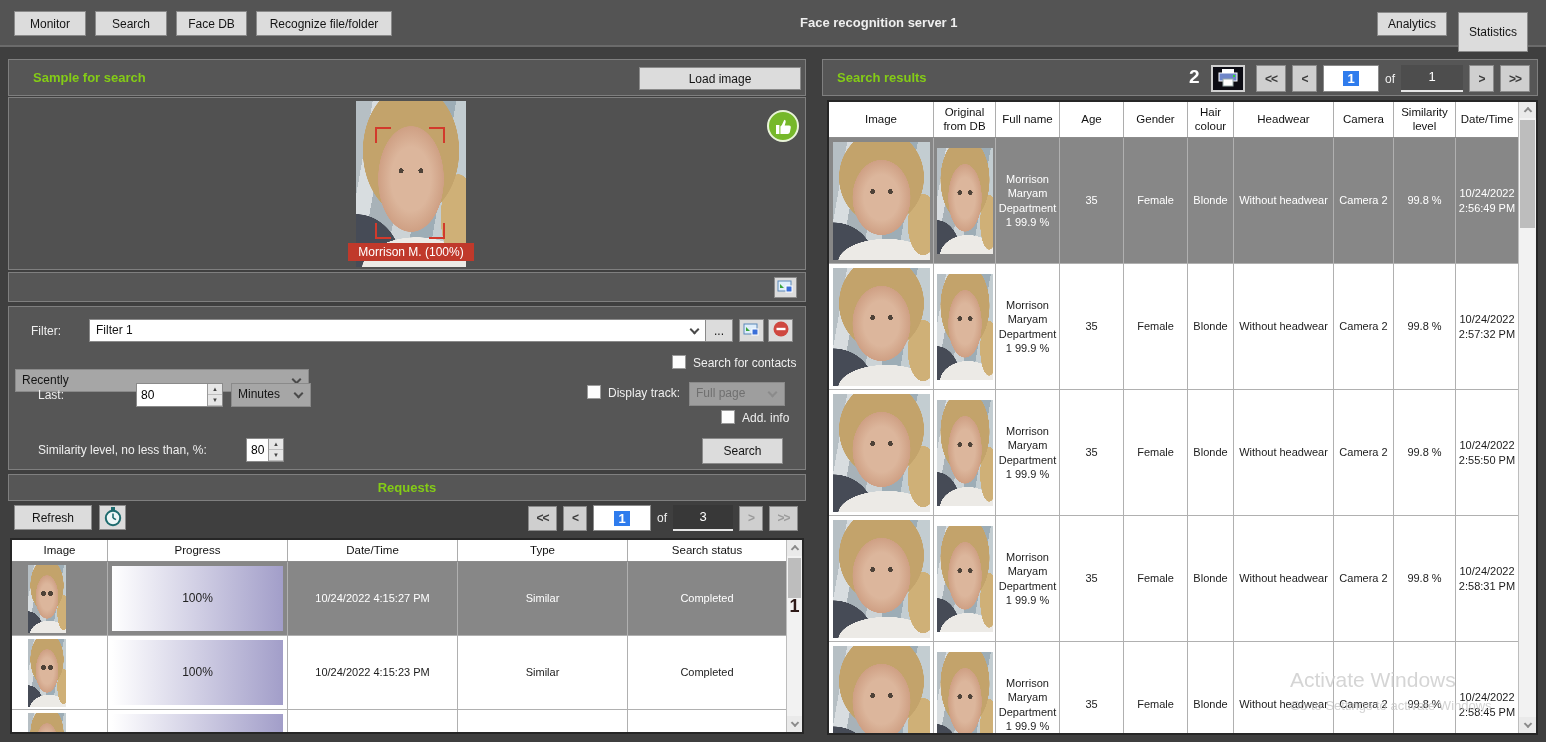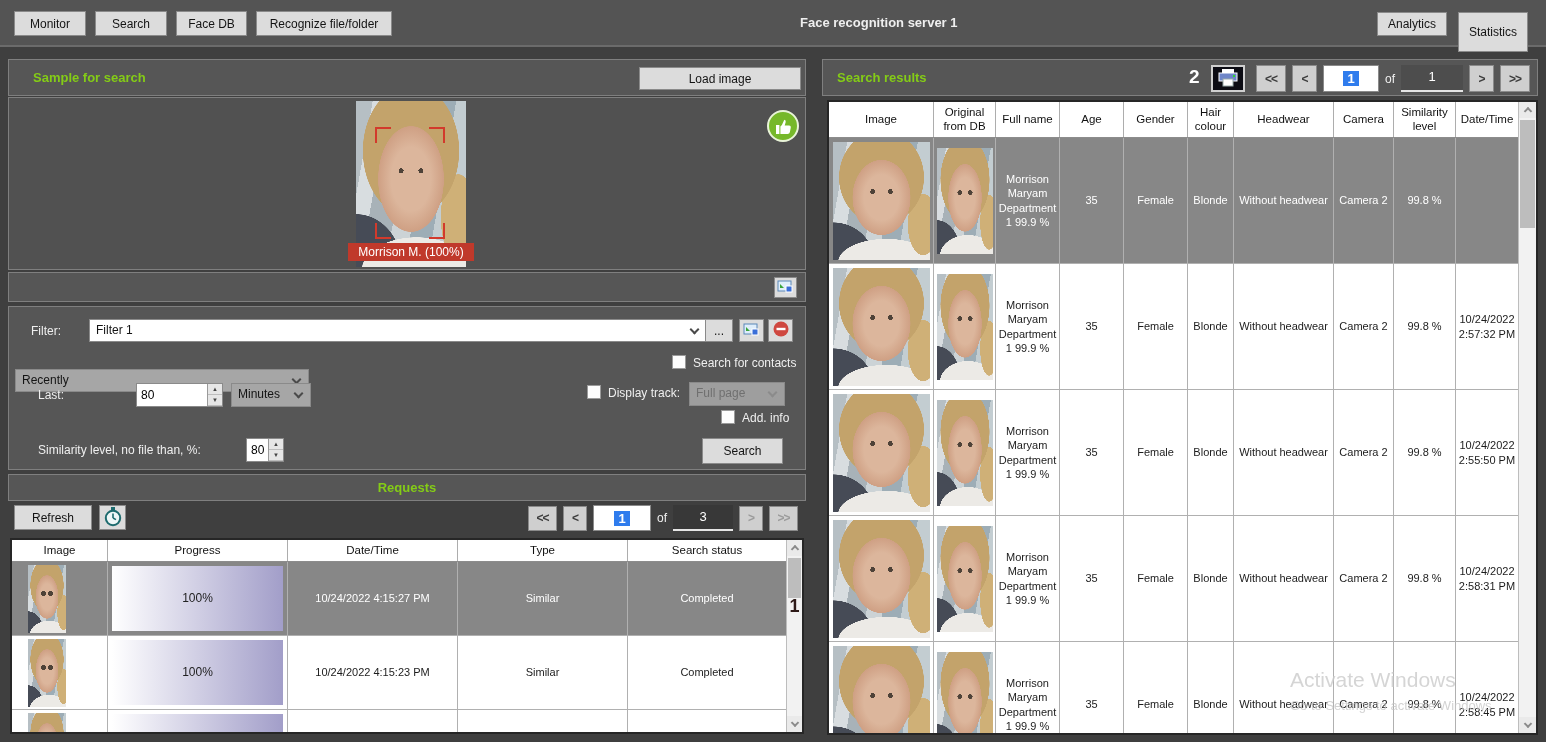--- a/index.html
+++ b/index.html
@@ -165,21 +165,21 @@
     </div>
     <span class="chk" style="left:578px;top:78px;"></span>
     <div class="lbl" style="left:599px;top:79px;">Display track:</div>
     <div class="combo disabled" style="left:680px;top:75px;width:96px;height:24px;">
       <span>Full page</span><span class="chev"></span>
     </div>
 
     <span class="chk" style="left:712px;top:103px;"></span>
     <div class="lbl" style="left:733px;top:104px;">Add. info</div>
 
-    <div class="lbl" style="left:29px;top:136px;">Similarity level, no file than, %:</div>
+    <div class="lbl" style="left:29px;top:136px;">Similarity level, no less than, %:</div>
     <div class="spin" style="left:237px;top:131px;width:38px;height:24px;">
       <input value="80" style="">
       <div class="sbtns">
           <span>▲</span>
           <span>▼</span>
         </div>
     </div>
     <button class="btn" style="left:693px;top:131px;width:81px;height:26px;">Search</button>
   </div>
 
@@ -310,20 +310,21 @@
       <div style="width:62px;">
           <div class="face" style="width:56px;height:106px;"></div>
         </div>
       <div style="width:64px;">Morrison Maryam Department 1 99.9 %</div>
       <div style="width:64px;">35</div>
       <div style="width:64px;">Female</div>
       <div style="width:46px;">Blonde</div>
       <div style="width:100px;">Without headwear</div>
       <div style="width:60px;">Camera 2</div>
       <div style="width:62px;">99.8 %</div>
+      <div style="width:62px;border-right:none;">10/24/2022 2:56:49 PM</div>
     </div>
 
     <div class="trow" style="height:126px;width:689px;">
       <div style="width:105px;">
           <div class="face" style="width:97px;height:118px;"></div>
         </div>
       <div style="width:62px;">
           <div class="face" style="width:56px;height:106px;"></div>
         </div>
       <div style="width:64px;">Morrison Maryam Department 1 99.9 %</div>

